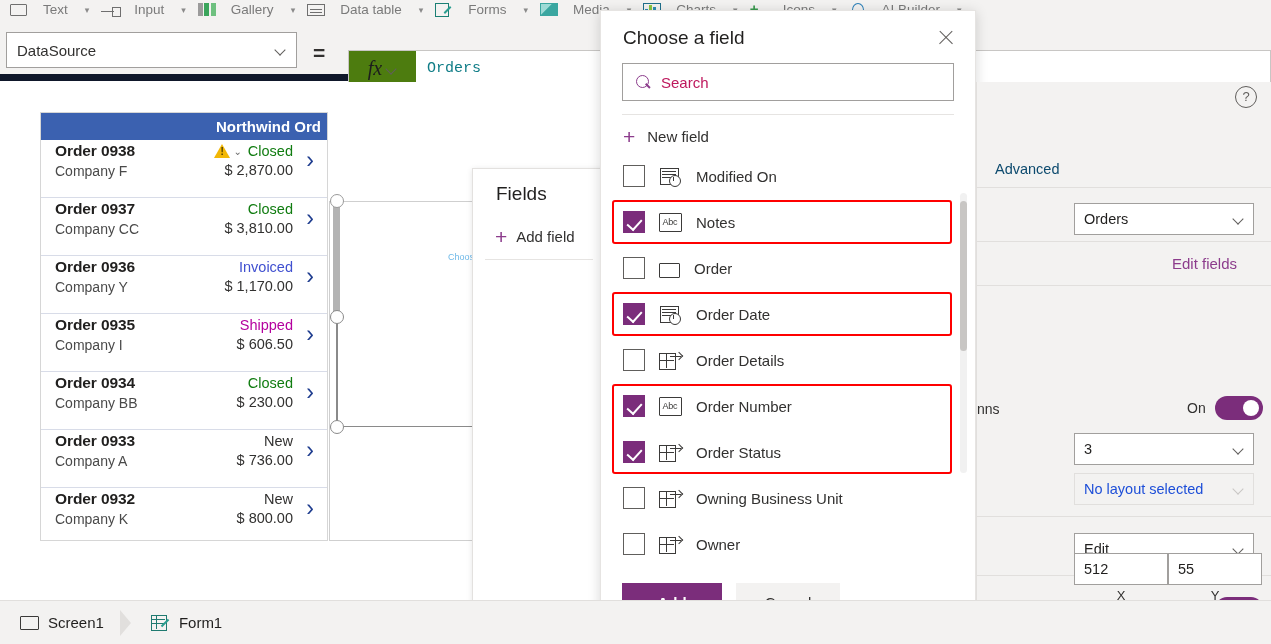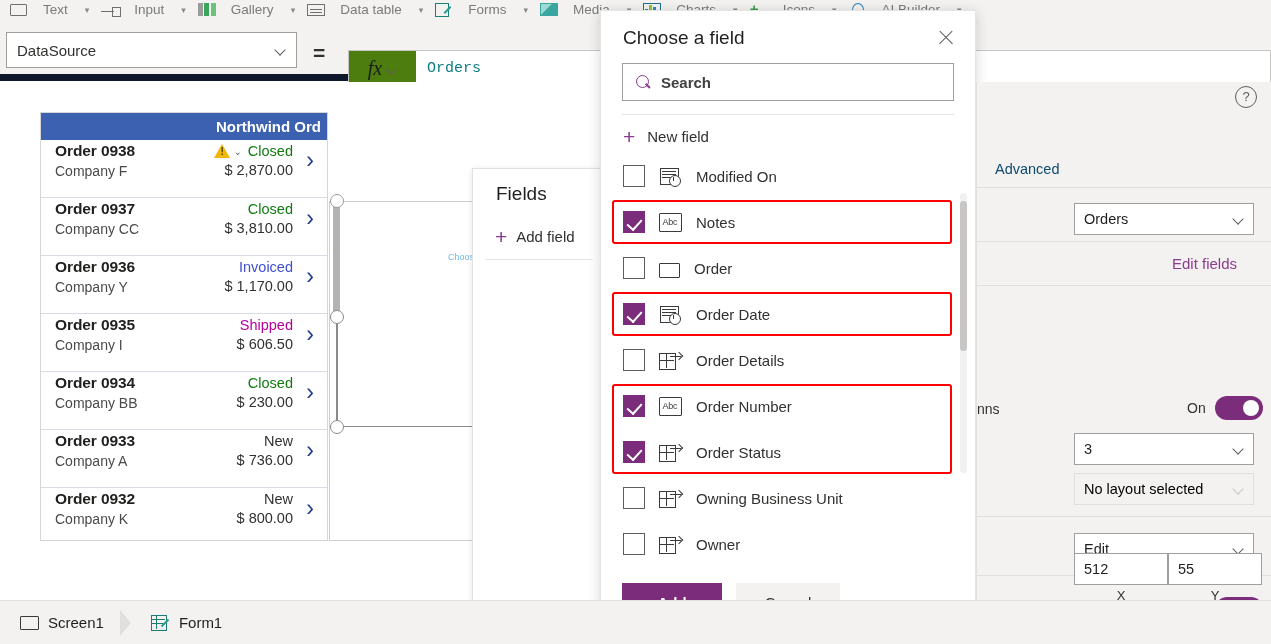--- a/index.html
+++ b/index.html
@@ -172,21 +172,21 @@
   .dlg-search {
     margin: 14px 21px 0 21px; height: 38px; background: #ffffff;
     border: 1px solid #a19f9d; display: flex; align-items: center; gap: 10px;
     padding-left: 13px;
   }
   .search-ico { width: 15px; height: 15px; position: relative; flex: none; }
   .search-ico:before { content:""; position:absolute; left:0; top:0; width:11px; height:11px;
                        border:1.5px solid #8c3c8c; border-radius:50%; }
   .search-ico:after { content:""; position:absolute; left:9px; top:10px; width:6px; height:1.5px;
                       background:#8c3c8c; transform:rotate(45deg); }
-  .search-ph { font-size: 15px; color: #404040; font-weight: bold; }
+  .search-ph { font-size: 15px; color: #be185d; }
 
   .dlg-sep { margin: 13px 21px 0 21px; height: 1px; background: #e6e4e2; }
 
   .newfield { display: flex; align-items: center; gap: 12px; padding: 13px 0 0 22px; }
   .newfield .lbl { font-size: 15px; color: #323130; }
 
   .field-list { flex: 1; position: relative; margin-top: 8px; overflow: hidden; }
   .field-row { display: flex; align-items: center; height: 46px; padding-left: 22px; gap: 14px; }
   .chk { width: 22px; height: 22px; border: 1.5px solid #605e5c; background: #ffffff;
          flex: none; position: relative; }
@@ -242,21 +242,21 @@
   .rp-help { position: absolute; right: 14px; top: 4px; width: 22px; height: 22px;
              border: 1.4px solid #605e5c; border-radius: 50%;
              color: #605e5c; font-size: 13px; text-align: center; line-height: 19px; }
   .rp-tab { position: absolute; font-size: 14.5px; color: #0c4a6e; }
   .rp-tab.advanced { left: 994px; }
   .rp-rowdiv { position: absolute; left: 0; width: 295px; height: 1px; background: #e1dfdd; }
   .rp-label { font-size: 14px; color: #323130; }
   .rp-ctl { position: absolute; }
   .rp-select { width: 180px; height: 32px; background: #ffffff; border: 1px solid #a19f9d;
                display: flex; align-items: center; padding: 0 9px; font-size: 14.5px; color: #201f1e; }
-  .rp-select.disabled { background: #f3f2f1; border-color: #e1dfdd; color: #000000; }
+  .rp-select.disabled { background: #f3f2f1; border-color: #e1dfdd; color: #1d4ed8; }
   .rp-select .cv { margin-left: auto; }
   .rp-select.disabled .cv:before { border-color: #c8c6c4; }
   .rp-link { font-size: 15px; color: #8c3c8c; }
   .toggle-wrap { display: flex; align-items: center; gap: 9px; }
   .toggle-lbl { font-size: 14px; color: #323130; }
   .toggle { width: 48px; height: 24px; background: #7b2d7b; border-radius: 12px; position: relative; }
   .toggle i { position: absolute; right: 4px; top: 4px; width: 16px; height: 16px;
               border-radius: 50%; background: #ffffff; }
   .num-in { width: 94px; height: 32px; background: #ffffff; border: 1px solid #a19f9d;
             display: flex; align-items: center; padding-left: 9px; font-size: 14.5px; color: #201f1e; }

